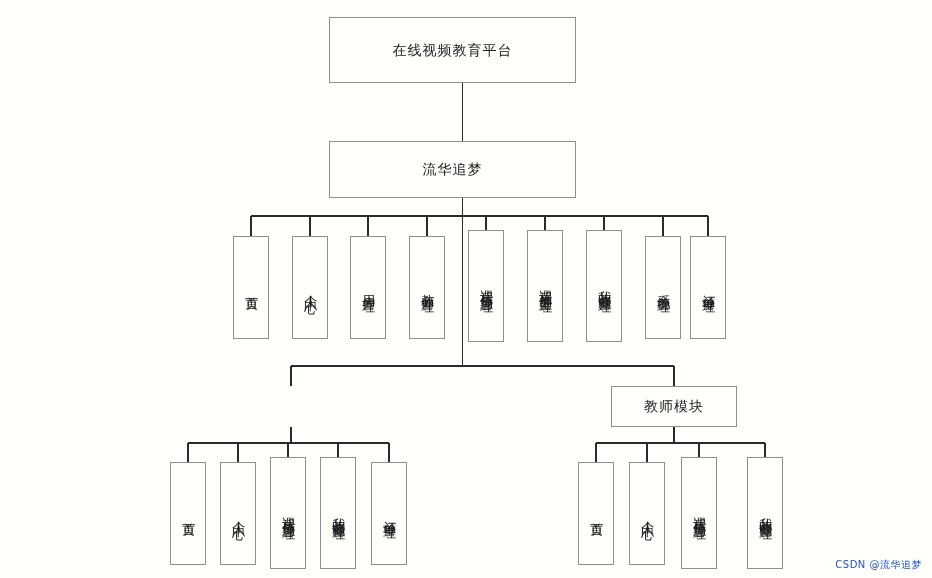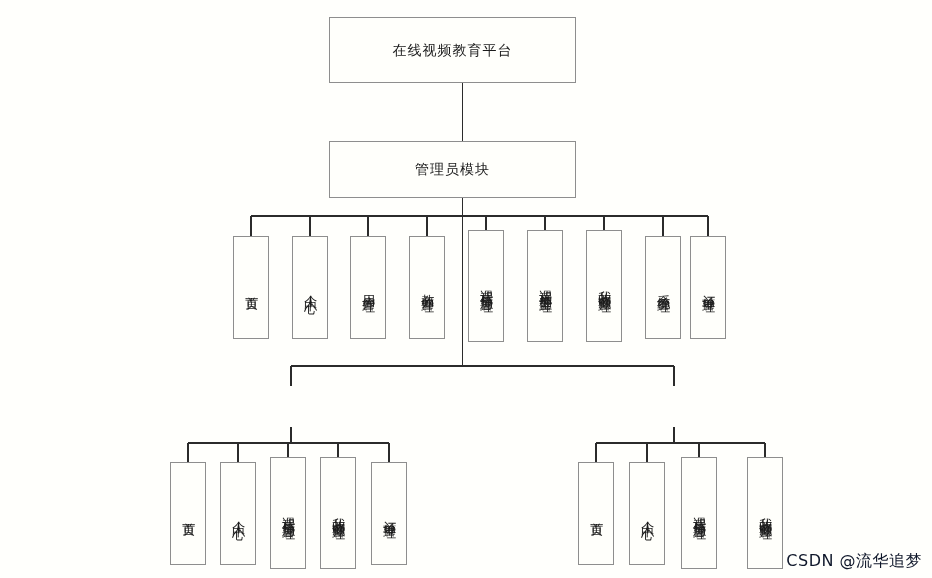--- a/index.html
+++ b/index.html
@@ -50,22 +50,22 @@
   }
   .node .label {
     display: block;
     text-align: center;
     white-space: nowrap;
   }
   .watermark {
     position: absolute;
     right: 10px;
     bottom: 6px;
-    font-size: 16px;
-    color: #0f172a;
+    font-size: 10px;
+    color: #1d4ed8;
     letter-spacing: 0.5px;
     white-space: nowrap;
   }
 </style>
 </head>
 <body>
 
 <div id="chart-root">
 
   <svg class="connectors" viewBox="0 0 932 578" xmlns="http://www.w3.org/2000/svg">
@@ -107,21 +107,21 @@
       <line x1="699" y1="443" x2="699" y2="457"></line>
       <line x1="765" y1="443" x2="765" y2="457"></line>
     </g>
   </svg>
 
   <div class="node horiz" style="left:329px; top:17px; width:247px; height:66px;">
     <span class="label">在线视频教育平台</span>
   </div>
 
   <div class="node horiz" style="left:329px; top:141px; width:247px; height:57px;">
-    <span class="label">管理员模块</span>
+    <span class="label">流华追梦</span>
   </div>
 
   <div class="node vert" style="left:233px; top:236px; width:36px; height:103px;">
     <span class="label">首页</span>
   </div>
   <div class="node vert" style="left:292px; top:236px; width:36px; height:103px;">
     <span class="label">个人中心</span>
   </div>
   <div class="node vert" style="left:350px; top:236px; width:36px; height:103px;">
     <span class="label">用户管理</span>
@@ -155,20 +155,23 @@
   <div class="node vert" style="left:270px; top:457px; width:36px; height:112px;">
     <span class="label">课程信息管理</span>
   </div>
   <div class="node vert" style="left:320px; top:457px; width:36px; height:112px;">
     <span class="label">我的收藏管理</span>
   </div>
   <div class="node vert" style="left:371px; top:462px; width:36px; height:103px;">
     <span class="label">订单管理</span>
   </div>
 
+  <div class="node horiz" style="left:611px; top:386px; width:126px; height:41px;">
+    <span class="label">教师模块</span>
+  </div>
 
   <div class="node vert" style="left:578px; top:462px; width:36px; height:103px;">
     <span class="label">首页</span>
   </div>
   <div class="node vert" style="left:629px; top:462px; width:36px; height:103px;">
     <span class="label">个人中心</span>
   </div>
   <div class="node vert" style="left:681px; top:457px; width:36px; height:112px;">
     <span class="label">课程信息管理</span>
   </div>

